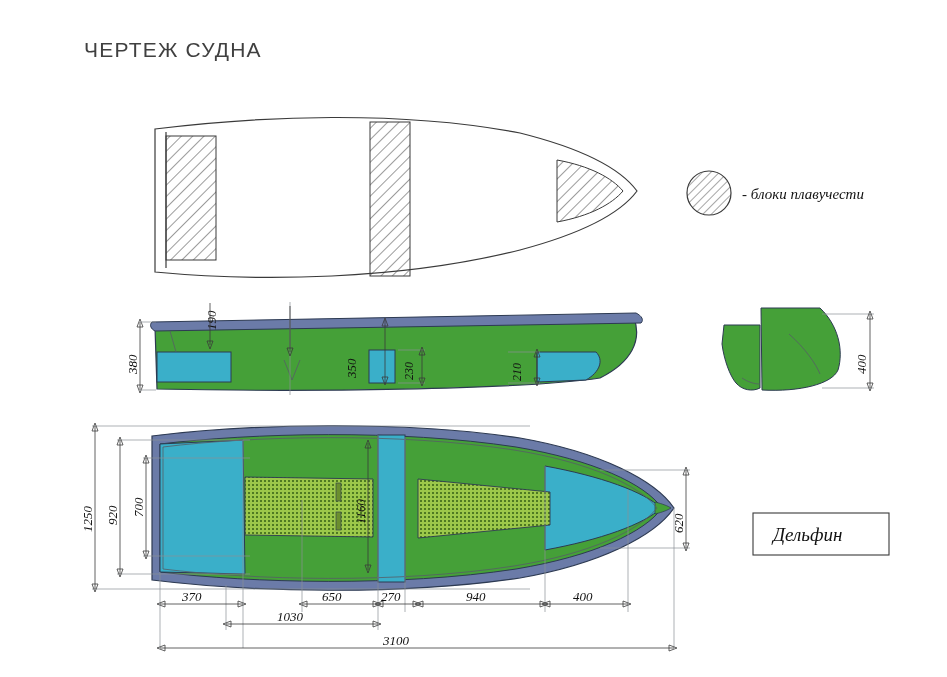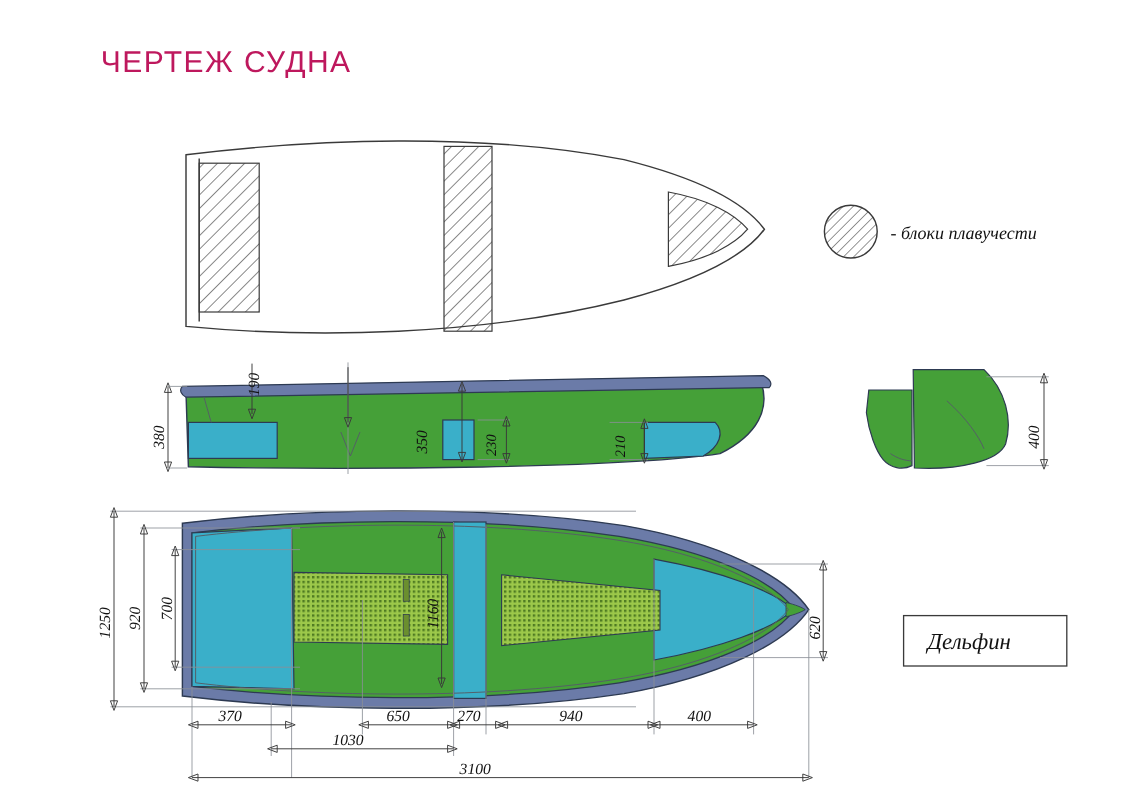--- a/index.html
+++ b/index.html
@@ -11,23 +11,23 @@
     width: 947px;
     height: 677px;
     position: relative;
     overflow: hidden;
     font-family: "Liberation Sans", sans-serif;
   }
   #page-title {
     position: absolute;
     left: 84px;
     top: 38px;
-    font-size: 25px;
+    font-size: 21px;
     letter-spacing: 1.2px;
-    color: #be185d;
+    color: #404040;
     font-family: "Liberation Sans", sans-serif;
     font-weight: 400;
     white-space: nowrap;
   }
   .drawing-canvas {
     position: absolute;
     left: 0;
     top: 0;
     width: 947px;
     height: 677px;

